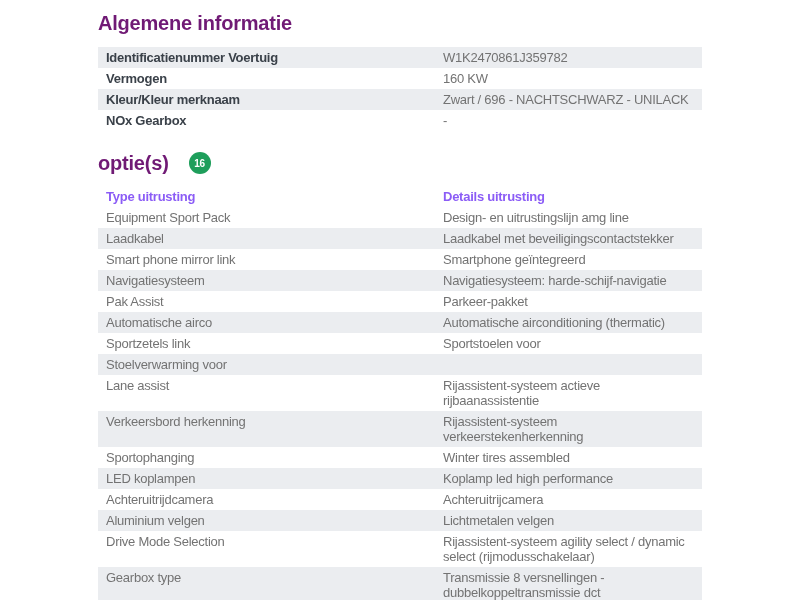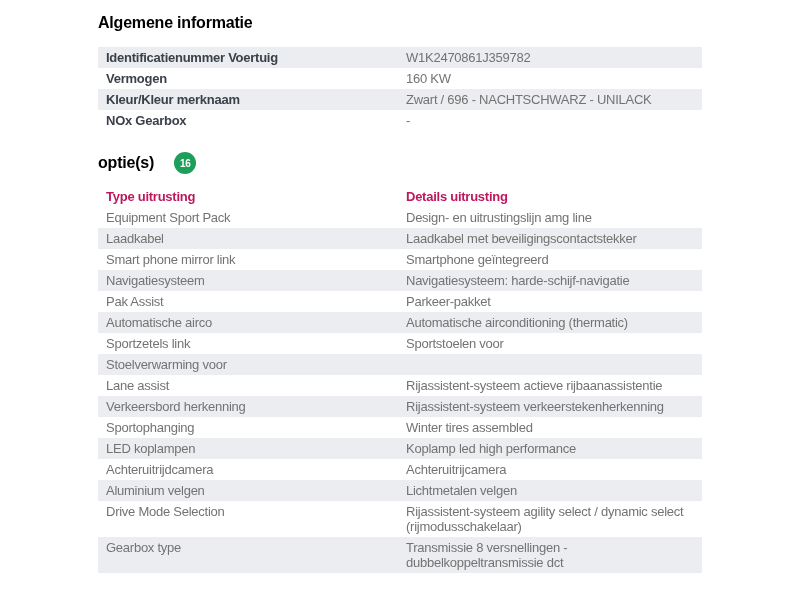--- a/index.html
+++ b/index.html
@@ -15,23 +15,23 @@
     background: #ffffff;
     overflow: hidden;
   }
   .content {
     position: absolute;
     left: 98px;
     top: 12px;
     width: 604px;
   }
   .section-title {
-    font-size: 16px;
+    font-size: 20px;
     font-weight: bold;
-    color: #000000;
+    color: #701a75;
     letter-spacing: -0.2px;
     margin: 0 0 13px 0;
     line-height: 22px;
   }
   .options-heading {
     display: flex;
     align-items: center;
     gap: 20px;
     margin: 21px 0 12px 0;
   }
@@ -46,38 +46,39 @@
     color: #ffffff;
     font-size: 10px;
     font-weight: bold;
     letter-spacing: -0.3px;
   }
   .tbl { width: 604px; }
   .row {
     display: grid;
     grid-template-columns: 300px 1fr;
     align-items: start;
+    gap: 37px;
   }
   .tbl .row:nth-child(odd) { background: #ebedf0; }
   .tbl.header-white .row.hdr { background: #ffffff; }
   .cell {
     padding: 3px 8px 3px 8px;
     font-size: 13px;
     line-height: 15px;
     letter-spacing: -0.25px;
     color: #737373;
     min-height: 15px;
   }
   .cell.label {
     font-weight: bold;
     color: #3a4149;
   }
   .row.hdr .cell {
     font-weight: bold;
-    color: #be185d;
+    color: #8b5cf6;
   }
 </style>
 </head>
 <body>
 
 <div class="page">
   <div class="content">
 
     <h1 class="section-title">Algemene informatie</h1>
 

